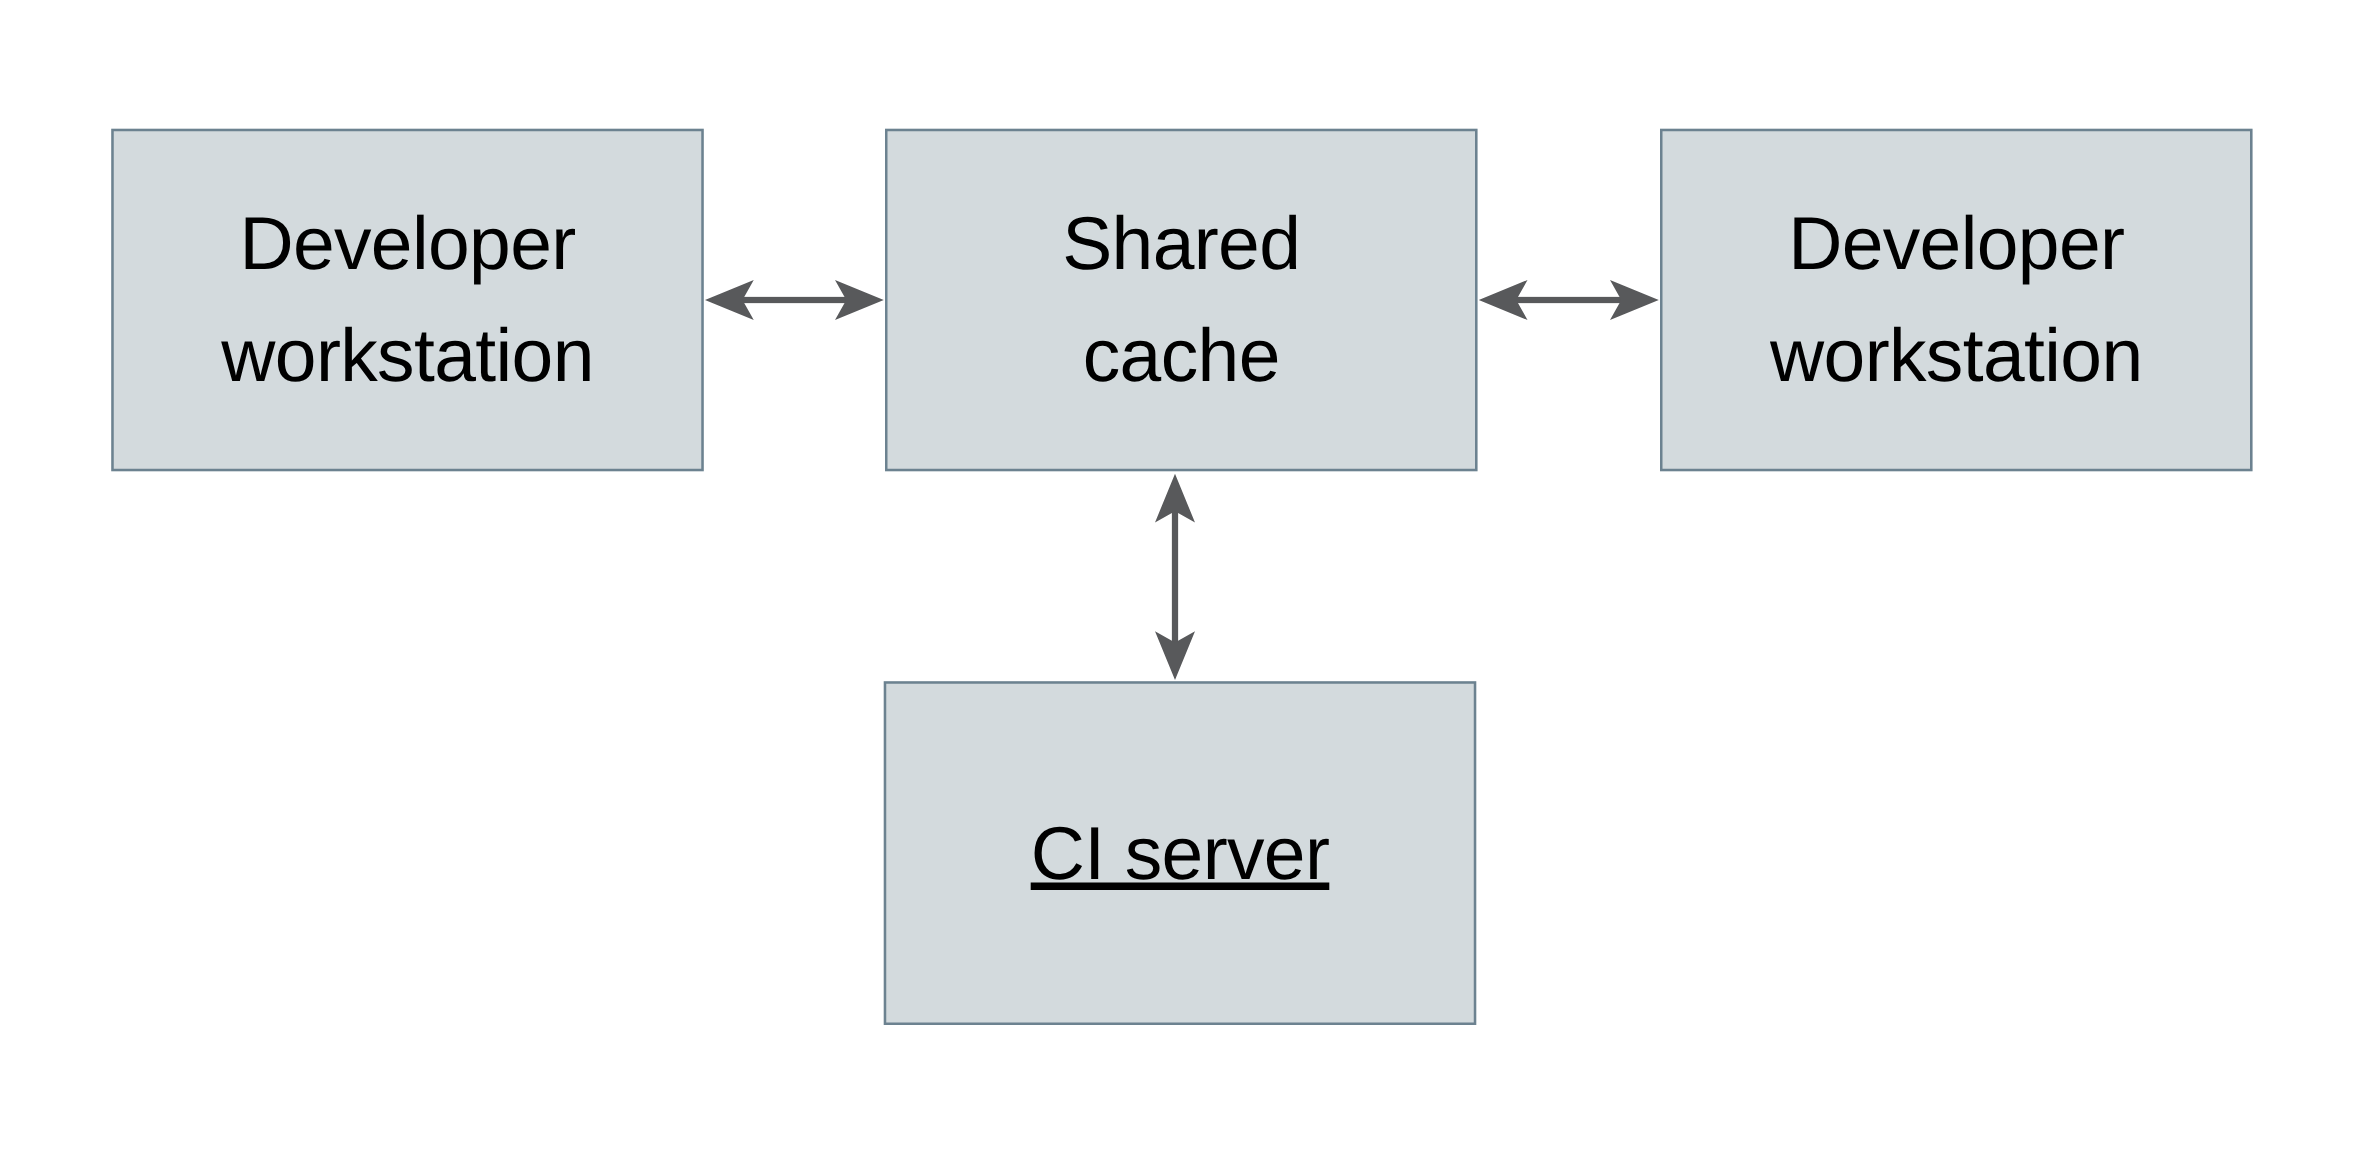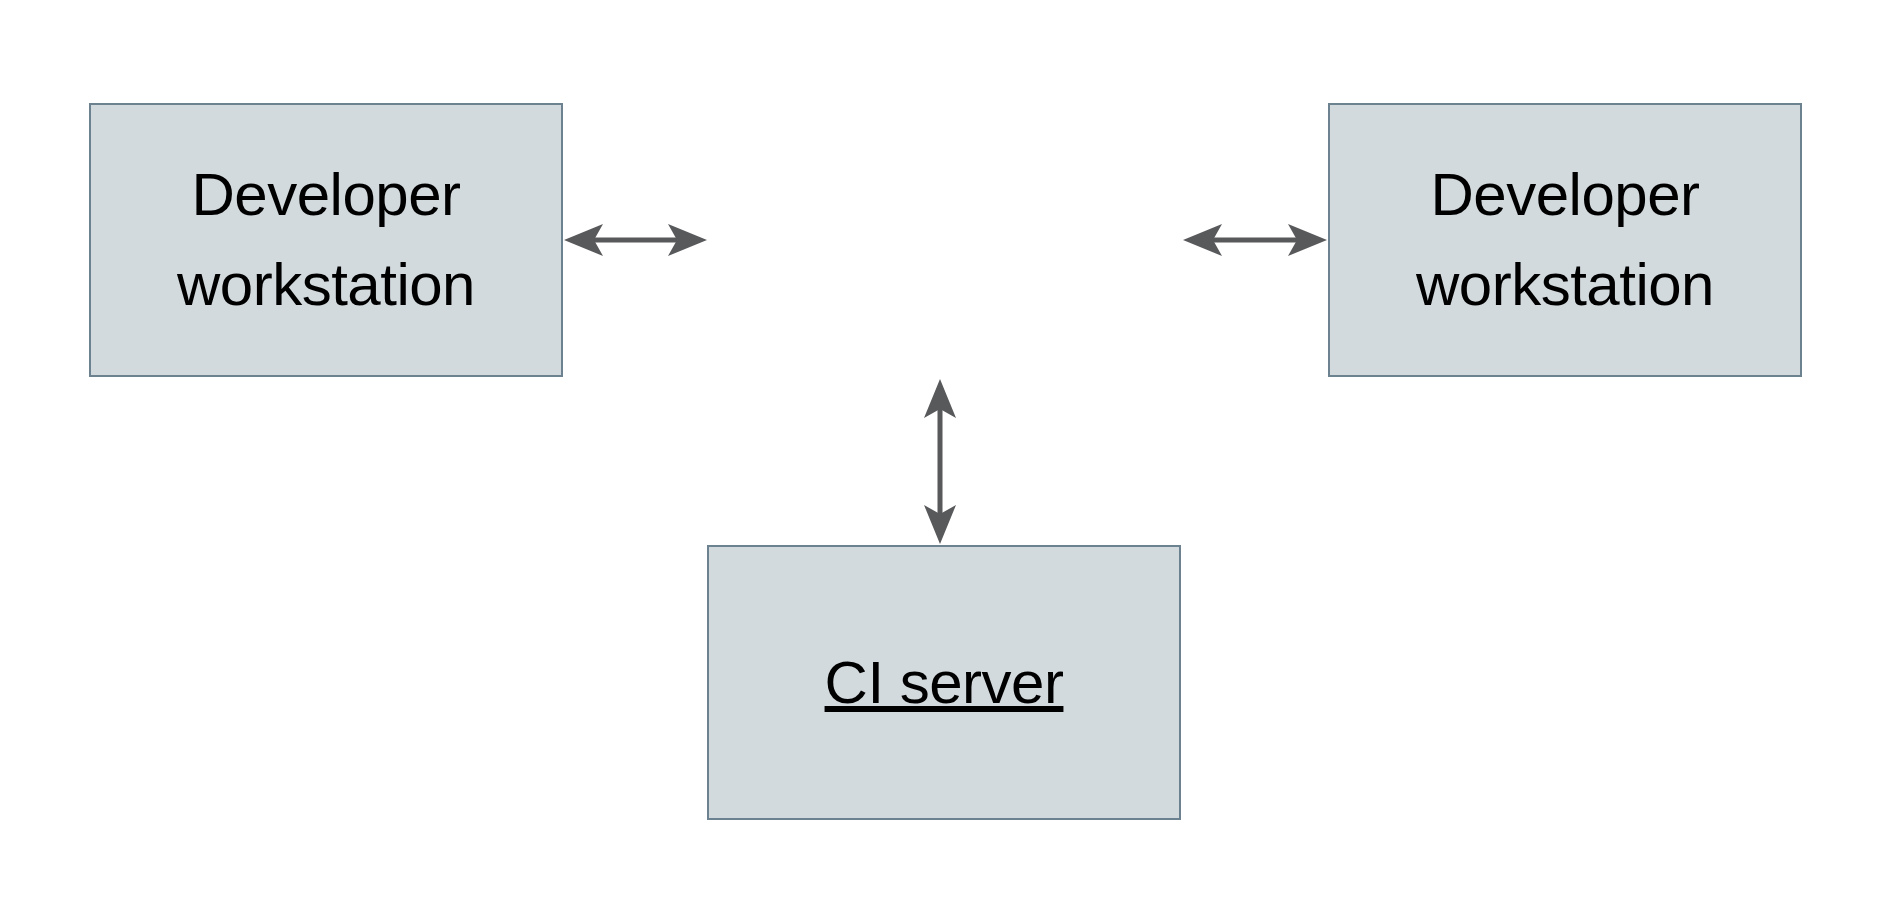--- a/index.html
+++ b/index.html
@@ -51,20 +51,26 @@
 
 <div class="canvas">
 
   <div class="node" id="node-dev-left">
     <div>
       <span class="label-line">Developer</span>
       <span class="label-line">workstation</span>
     </div>
   </div>
 
+  <div class="node" id="node-shared">
+    <div>
+      <span class="label-line">Shared</span>
+      <span class="label-line">cache</span>
+    </div>
+  </div>
 
   <div class="node" id="node-dev-right">
     <div>
       <span class="label-line">Developer</span>
       <span class="label-line">workstation</span>
     </div>
   </div>
 
   <div class="node" id="node-ci">
     <div>

